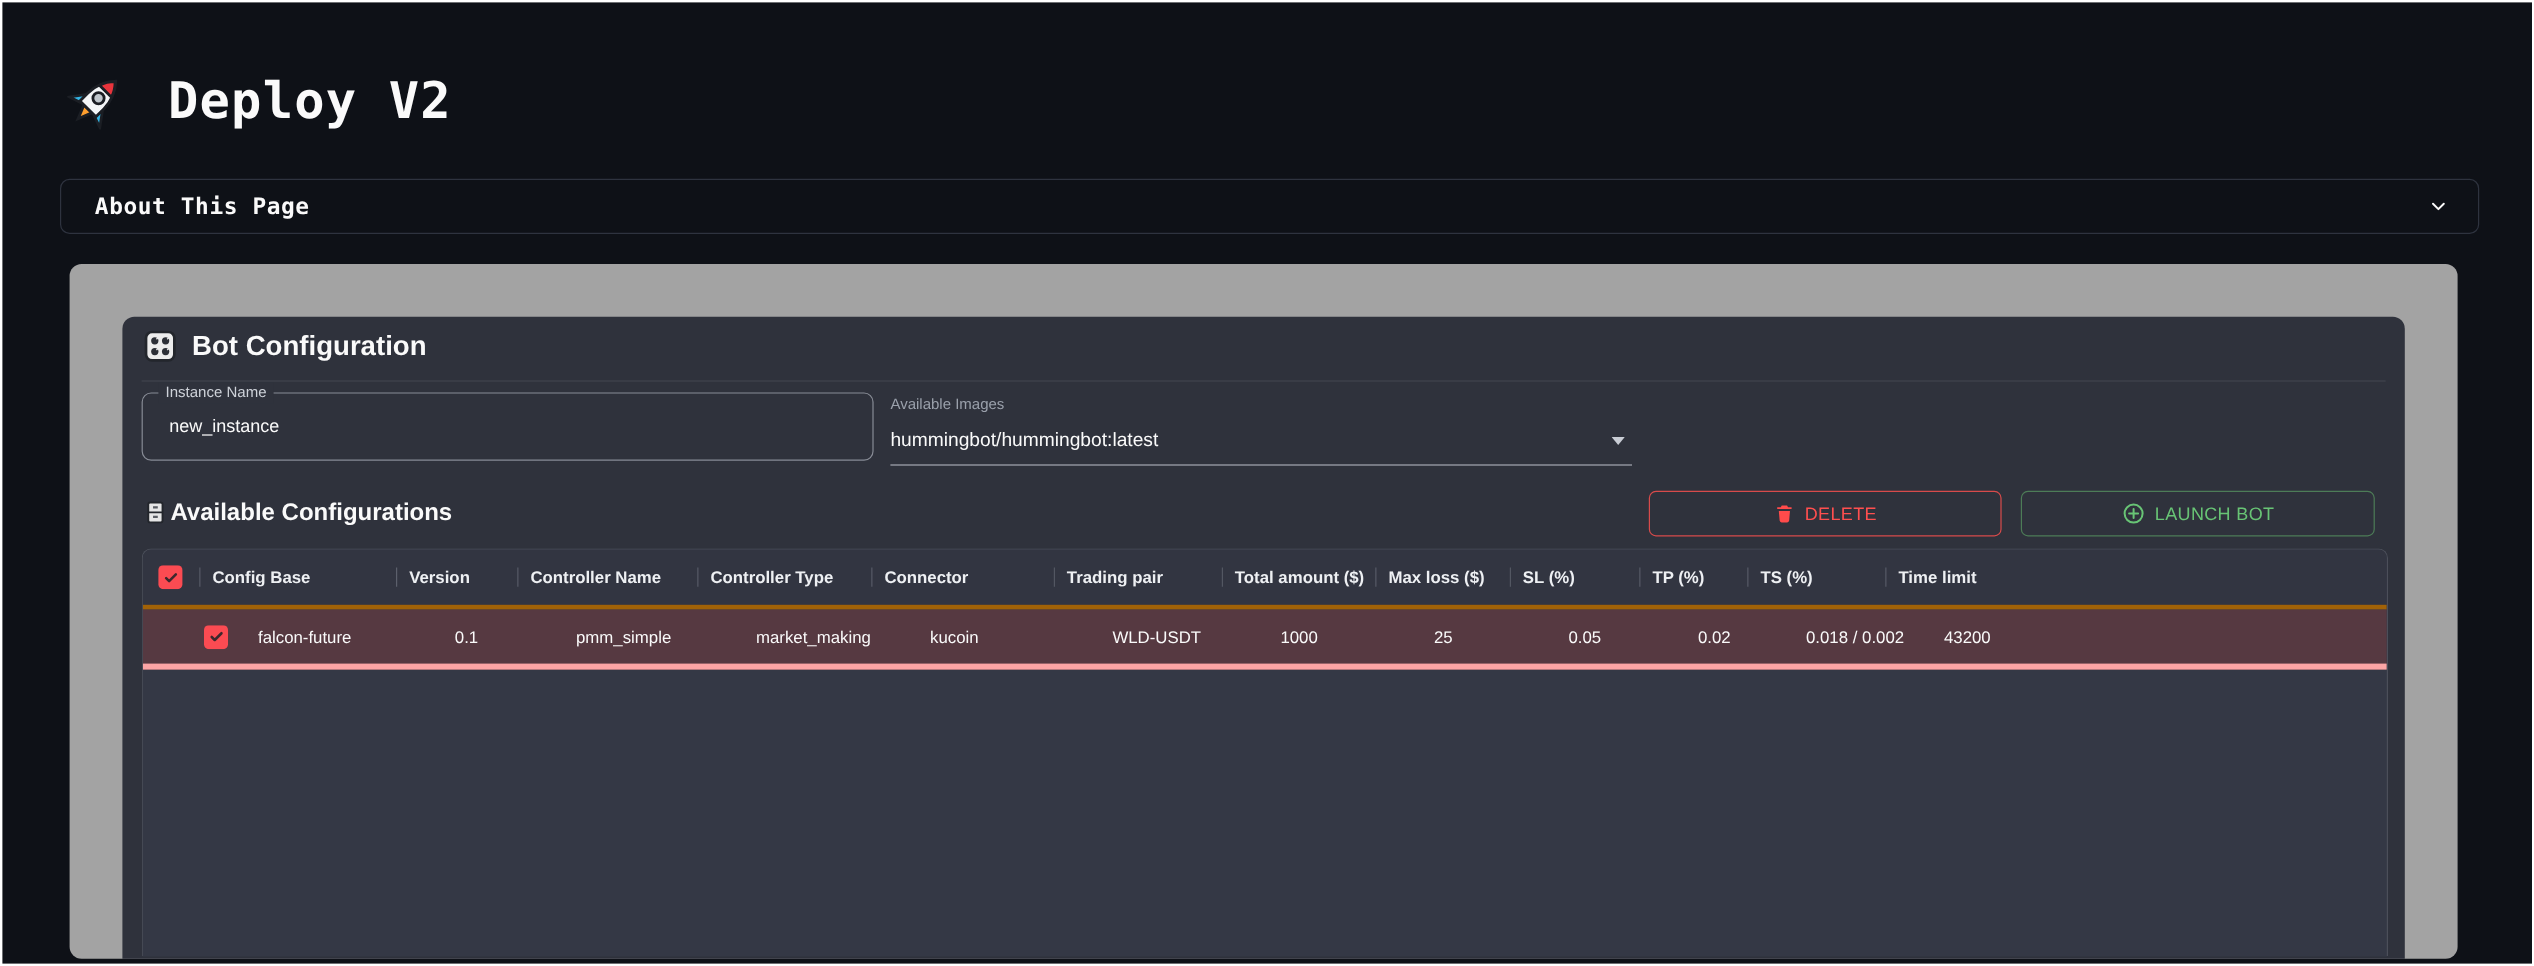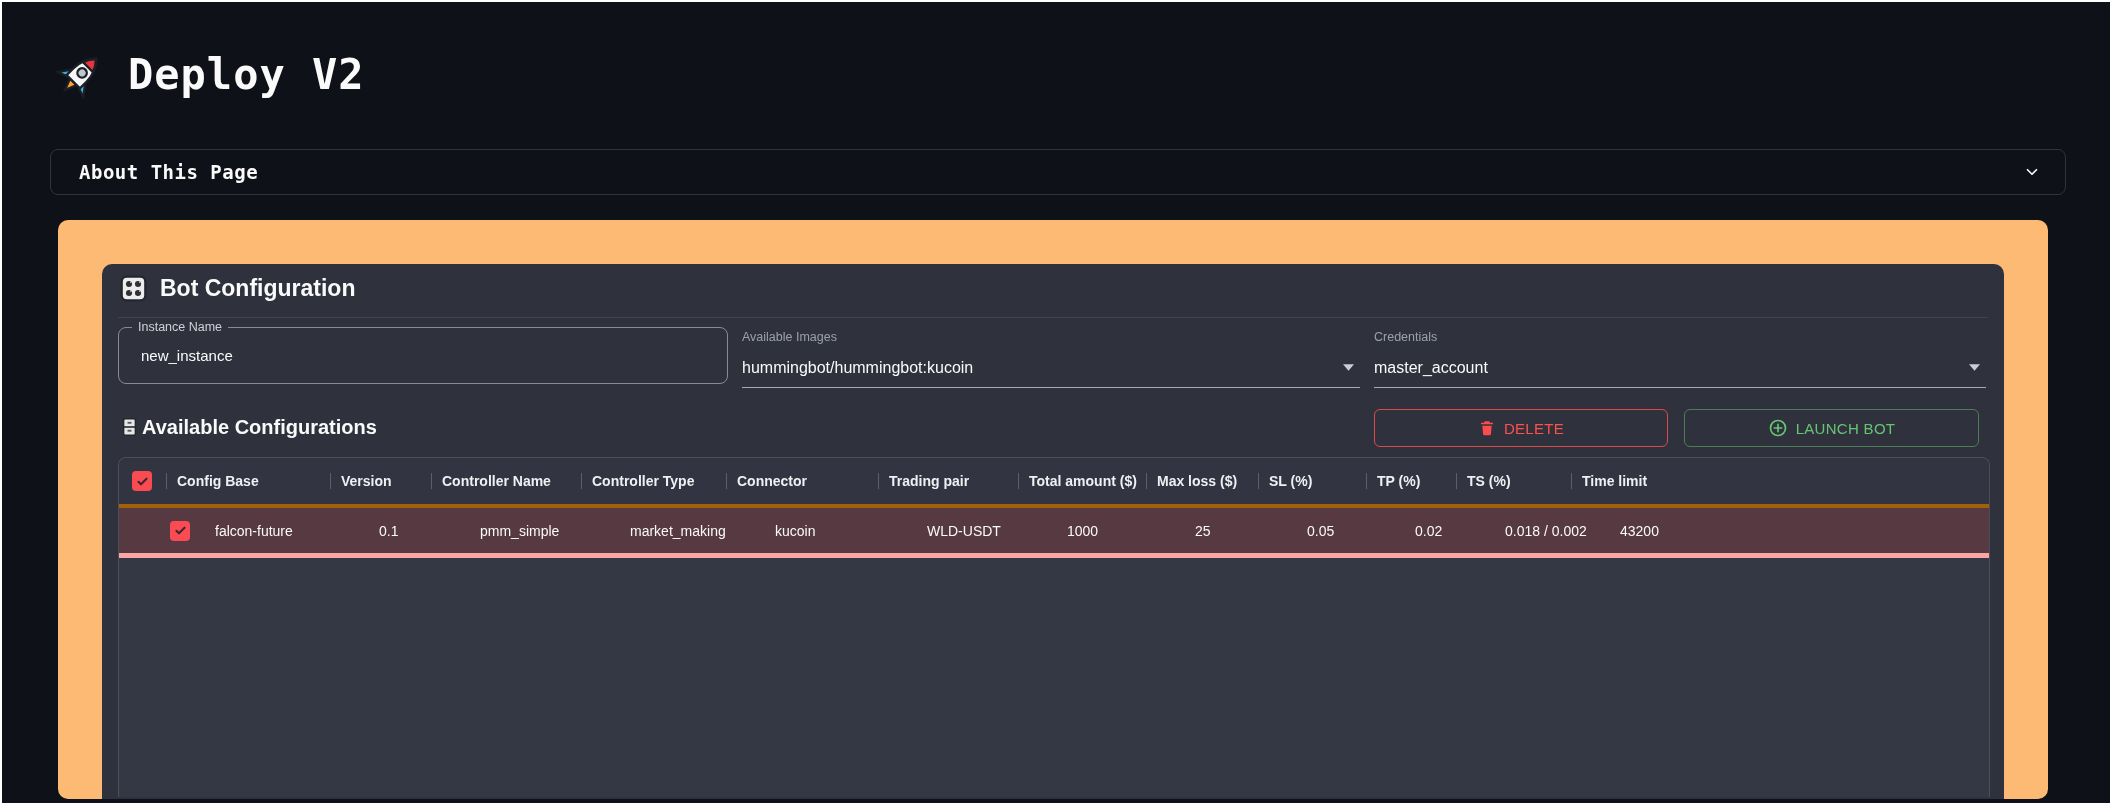--- a/index.html
+++ b/index.html
@@ -8,42 +8,42 @@
     width:2112px; height:805px;
     background:#0e1117;
     border:2px solid #ffffff;
     overflow:hidden;
     position:relative;
     font-family:"Liberation Sans", sans-serif;
     color:#fafafa;
   }
 
   
-  .app-header { position:absolute; left:54px; top:38px; height:68px; display:flex; align-items:center; gap:22px; }
+  .app-header { position:absolute; left:54px; top:38px; height:68px; display:flex; align-items:flex-end; gap:34px; }
   .app-title {
     font-family:"DejaVu Sans Mono", monospace;
     font-weight:700; font-size:42px; letter-spacing:1px; color:#fafafa;
   }
 
   
   .expander {
     position:absolute; left:48px; top:147px; width:2016px; height:46px;
     border:1px solid #2e333f; border-radius:8px;
     display:flex; align-items:center; justify-content:space-between;
     padding:0 24px 0 28px; cursor:pointer;
   }
   .expander-label {
     font-family:"DejaVu Sans Mono", monospace;
     font-size:19px; font-weight:600; letter-spacing:.5px; color:#fafafa;
   }
 
   
   .outer-container {
     position:absolute; left:56px; top:218px; width:1990px; height:579px;
-    background:#fdba74; border-radius:10px;
+    background:#a3a3a3; border-radius:10px;
   }
   .card {
     position:absolute; left:44px; right:44px; top:44px; bottom:0;
     background:#2f323c; border-radius:10px 10px 0 0;
   }
 
   .card-heading { position:absolute; left:18px; top:11px; display:flex; align-items:center; gap:13px;
     font-size:23px; font-weight:600; color:#fafafa; }
   .card-divider { position:absolute; left:16px; right:16px; top:53px; height:1px; background:#41444f; }
 
@@ -138,33 +138,26 @@
 
     <div class="form-row">
 
       <div class="outlined-field">
         <span class="outlined-label">Instance Name</span>
         <input class="outlined-input" type="text" value="new_instance" style="">
       </div>
 
       <div class="select-field select-images">
         <span class="select-label">Available Images</span>
-        <span class="select-value">hummingbot/hummingbot:kucoin</span>
+        <span class="select-value">hummingbot/hummingbot:latest</span>
         <svg class="select-caret" viewBox="0 0 10 6" width="11" height="7">
           <path d="M0 0 L5 6 L10 0 Z" fill="#c9cdd5"></path>
         </svg>
       </div>
 
-      <div class="select-field select-credentials">
-        <span class="select-label">Credentials</span>
-        <span class="select-value">master_account</span>
-        <svg class="select-caret" viewBox="0 0 10 6" width="11" height="7">
-          <path d="M0 0 L5 6 L10 0 Z" fill="#c9cdd5"></path>
-        </svg>
-      </div>
     </div>
 
     <div class="configs-heading">
       <svg viewBox="0 0 24 24" width="19" height="24">
         <rect x="4.5" y="1.5" width="15" height="21" rx="2" fill="#e6e6e6" stroke="#23262c" stroke-width="2"></rect>
         <line x1="4.5" y1="12" x2="19.5" y2="12" stroke="#23262c" stroke-width="2"></line>
         <rect x="9.5" y="5.5" width="5" height="2.4" fill="#5a5d64"></rect>
         <rect x="9.5" y="15.5" width="5" height="2.4" fill="#5a5d64"></rect>
       </svg>
       <span>Available Configurations</span>

